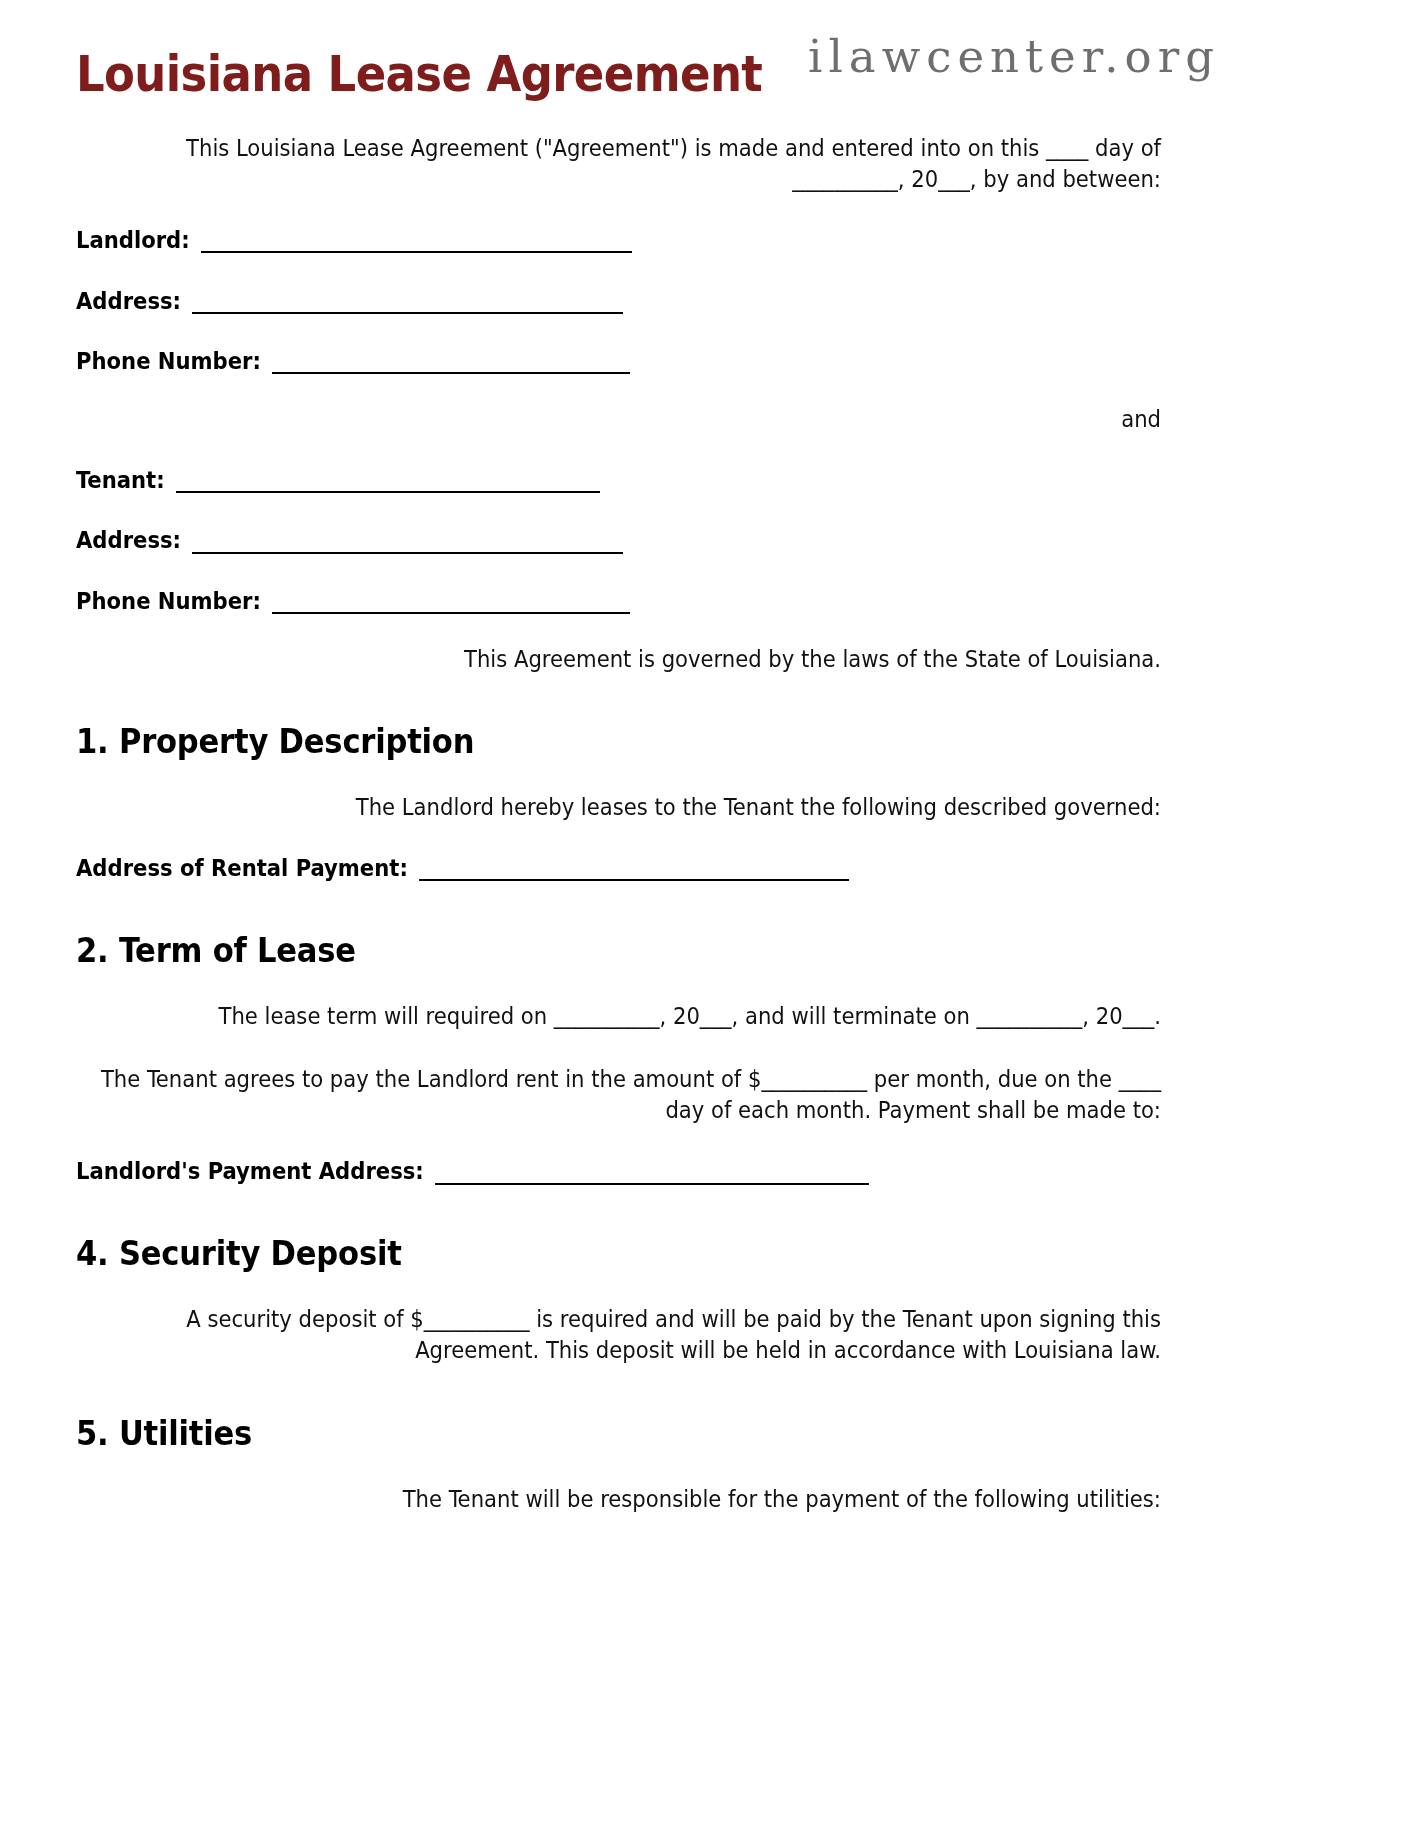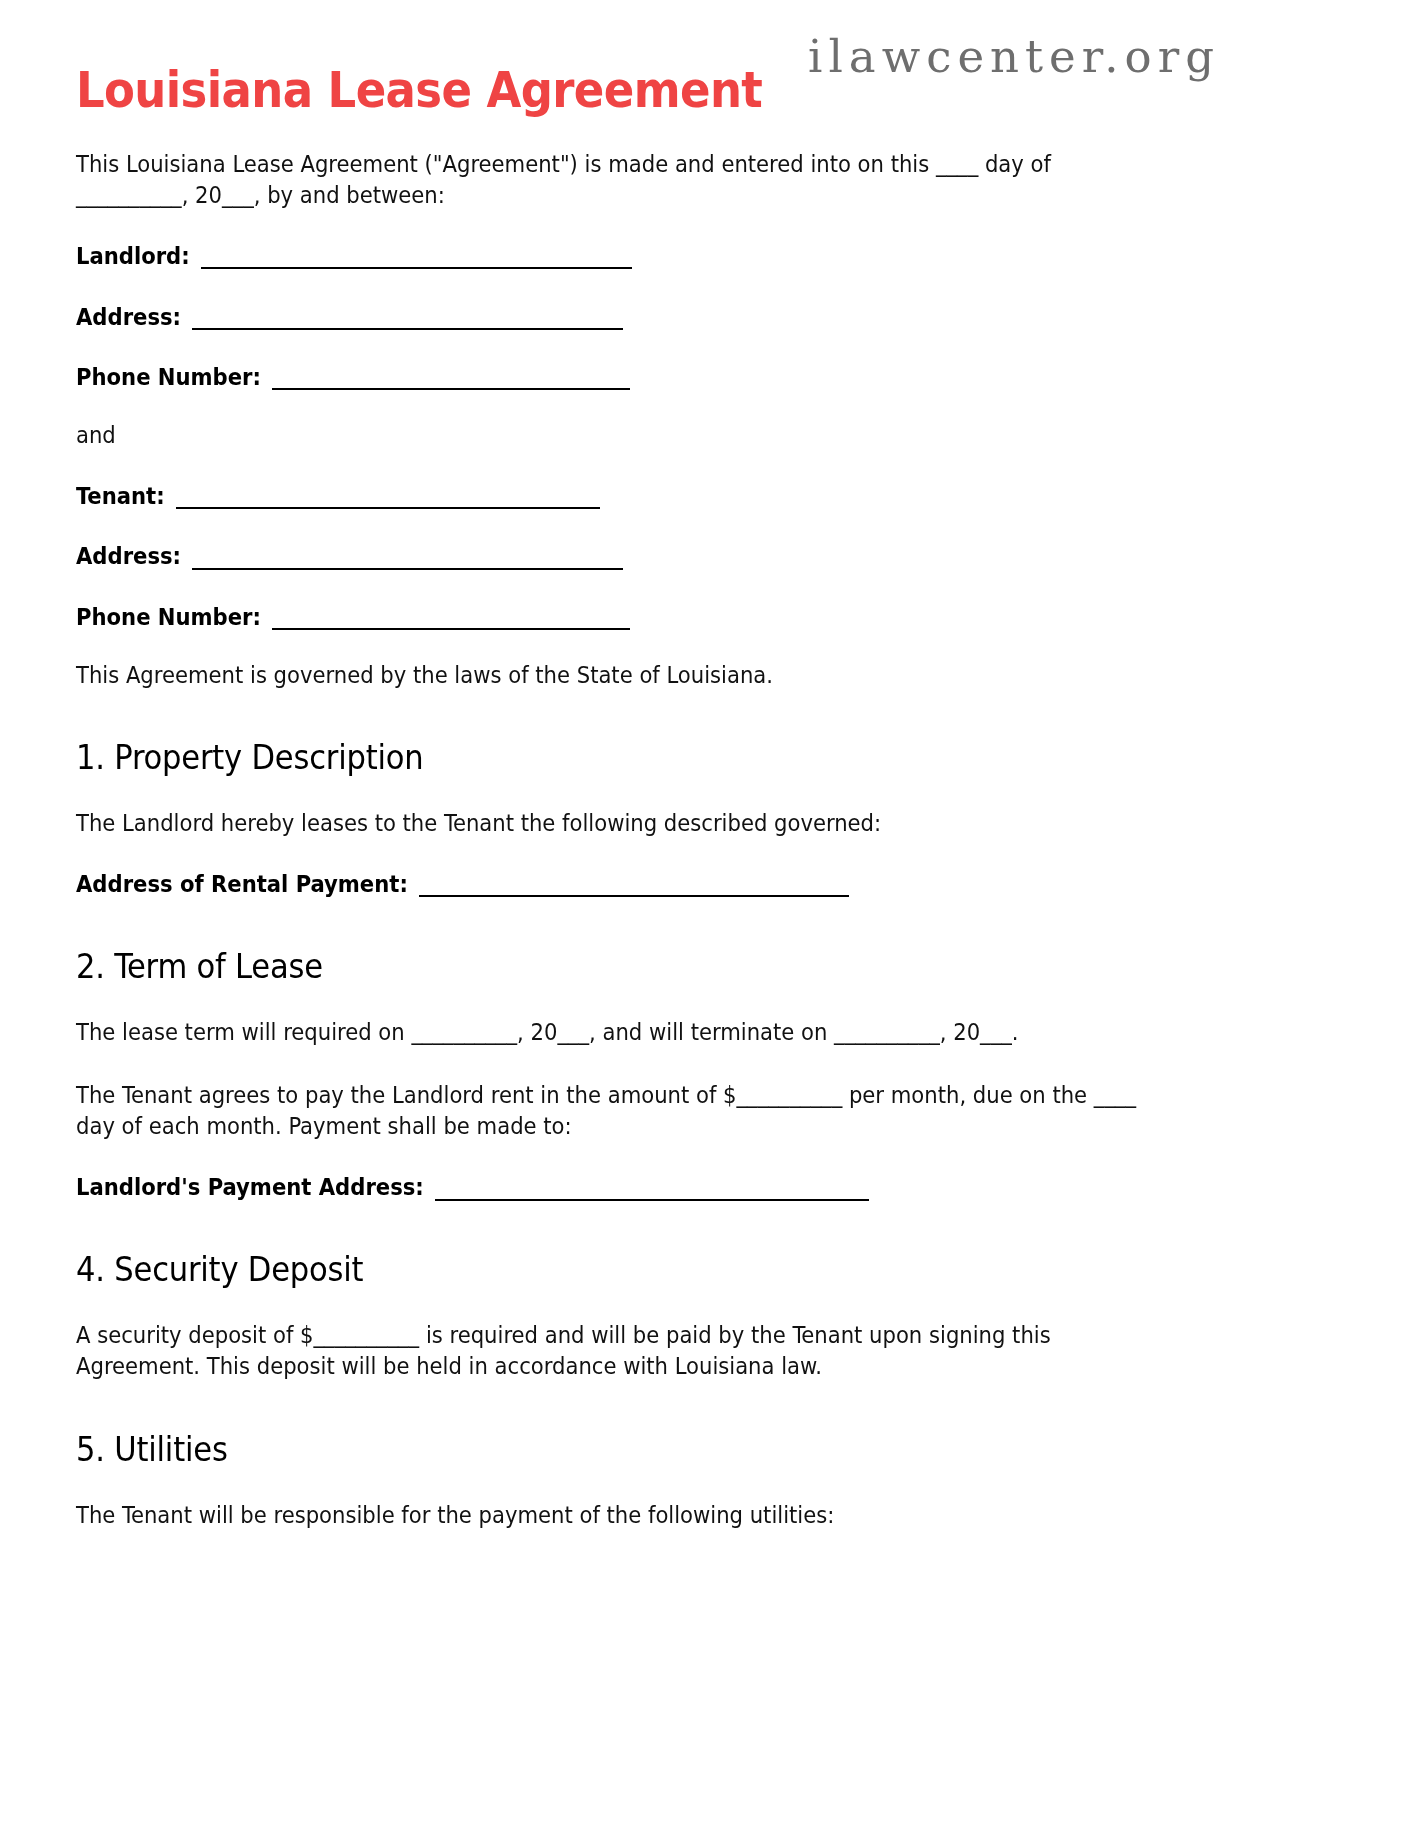--- a/index.html
+++ b/index.html
@@ -33,38 +33,39 @@
     font-size: 45px;
     letter-spacing: 6px;
     color: #6e6e6e;
     white-space: nowrap;
     font-weight: 400;
   }
 
   
   .doc-title {
     margin: 0;
-    padding-top: 64px;
+    padding-top: 48px;
     font-size: 50px;
     font-weight: bold;
     font-stretch: condensed;
     letter-spacing: -0.6px;
     line-height: 1.05;
-    color: #ef4444;
+    color: #7f1d1d;
   }
 
   
   .para {
     font-size: 23.5px;
     line-height: 1.33;
     margin: 0;
     padding-top: 32px;
     color: #111;
     font-stretch: semi-condensed;
     max-width: 1085px;
+    text-align: right;
   }
   .para.tight { padding-top: 27px; }
 
   
   .field-row {
     display: flex;
     align-items: center;
     padding-top: 30px;
     font-size: 23.5px;
     font-weight: bold;
@@ -83,21 +84,21 @@
   .rule-w3 { width: 424px; }  
   .rule-w4 { width: 431px; }  
   .rule-w5 { width: 430px; }  
   .rule-w6 { width: 434px; }  
 
   
   .section-heading {
     margin: 0;
     padding-top: 47px;
     font-size: 34px;
-    font-weight: normal;
+    font-weight: bold;
     font-stretch: condensed;
     letter-spacing: -0.2px;
     line-height: 1.12;
   }
 </style>
 </head>
 <body>
 
 <div class="page">
 

